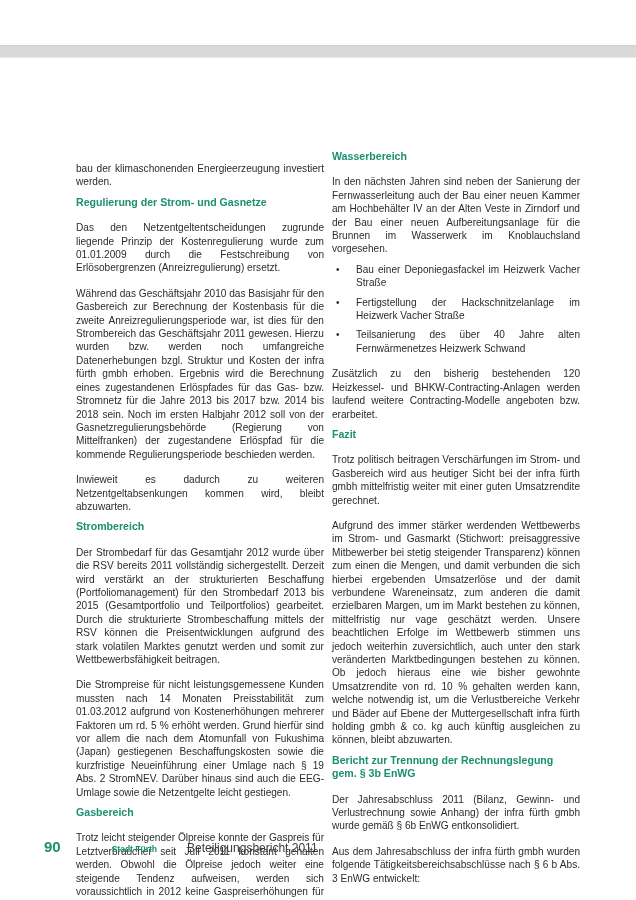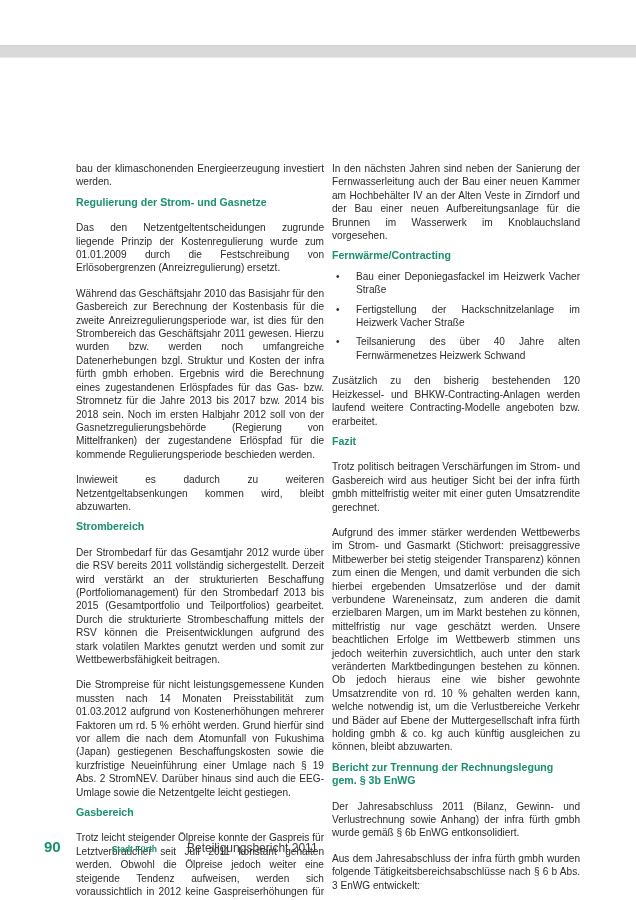--- a/index.html
+++ b/index.html
@@ -32,22 +32,22 @@
   <p>Während das Geschäftsjahr 2010 das Basisjahr für den Gasbereich zur Berechnung der Kostenbasis für die zweite Anreizregulierungsperiode war, ist dies für den Strombereich das Geschäftsjahr 2011 gewesen. Hierzu wurden bzw. werden noch umfangreiche Datenerhebungen bzgl. Struktur und Kosten der infra fürth gmbh erhoben. Ergebnis wird die Berechnung eines zugestandenen Erlöspfades für das Gas- bzw. Stromnetz für die Jahre 2013 bis 2017 bzw. 2014 bis 2018 sein. Noch im ersten Halbjahr 2012 soll von der Gasnetzregulierungsbehörde (Regierung von Mittelfranken) der zugestandene Erlöspfad für die kommende Regulierungsperiode beschieden werden.</p>
   <p>Inwieweit es dadurch zu weiteren Netzentgeltabsenkungen kommen wird, bleibt abzuwarten.</p>
   <h3>Strombereich</h3>
   <p>Der Strombedarf für das Gesamtjahr 2012 wurde über die RSV bereits 2011 vollständig sichergestellt. Derzeit wird verstärkt an der strukturierten Beschaffung (Portfoliomanagement) für den Strombedarf 2013 bis 2015 (Gesamtportfolio und Teilportfolios) gearbeitet. Durch die strukturierte Strombeschaffung mittels der RSV können die Preisentwicklungen aufgrund des stark volatilen Marktes genutzt werden und somit zur Wettbewerbsfähigkeit beitragen.</p>
   <p>Die Strompreise für nicht leistungsgemessene Kunden mussten nach 14 Monaten Preisstabilität zum 01.03.2012 aufgrund von Kostenerhöhungen mehrerer Faktoren um rd. 5 % erhöht werden. Grund hierfür sind vor allem die nach dem Atomunfall von Fukushima (Japan) gestiegenen Beschaffungskosten sowie die kurzfristige Neueinführung einer Umlage nach § 19 Abs. 2 StromNEV. Darüber hinaus sind auch die EEG-Umlage sowie die Netzentgelte leicht gestiegen.</p>
   <h3>Gasbereich</h3>
   <p>Trotz leicht steigender Ölpreise konnte der Gaspreis für Letztverbraucher seit Juli 2011 konstant gehalten werden. Obwohl die Ölpreise jedoch weiter eine steigende Tendenz aufweisen, werden sich voraussichtlich in 2012 keine Gaspreiserhöhungen für die Kunden ergeben.</p>
 </div>
 
 <div class="col col-right">
+  <h3>Wasserbereich</h3>
   <p>In den nächsten Jahren sind neben der Sanierung der Fernwasserleitung auch der Bau einer neuen Kammer am Hochbehälter IV an der Alten Veste in Zirndorf und der Bau einer neuen Aufbereitungsanlage für die Brunnen im Wasserwerk im Knoblauchsland vorgesehen.</p>
-  <h3>Fernwärme/Contracting</h3>
   <ul>
     <li>
       <span class="bullet">•</span>
       <span>Bau einer Deponiegasfackel im Heizwerk Vacher Straße</span>
     </li>
     <li>
       <span class="bullet">•</span>
       <span>Fertigstellung der Hackschnitzelanlage im Heizwerk Vacher Straße</span>
     </li>
     <li>

